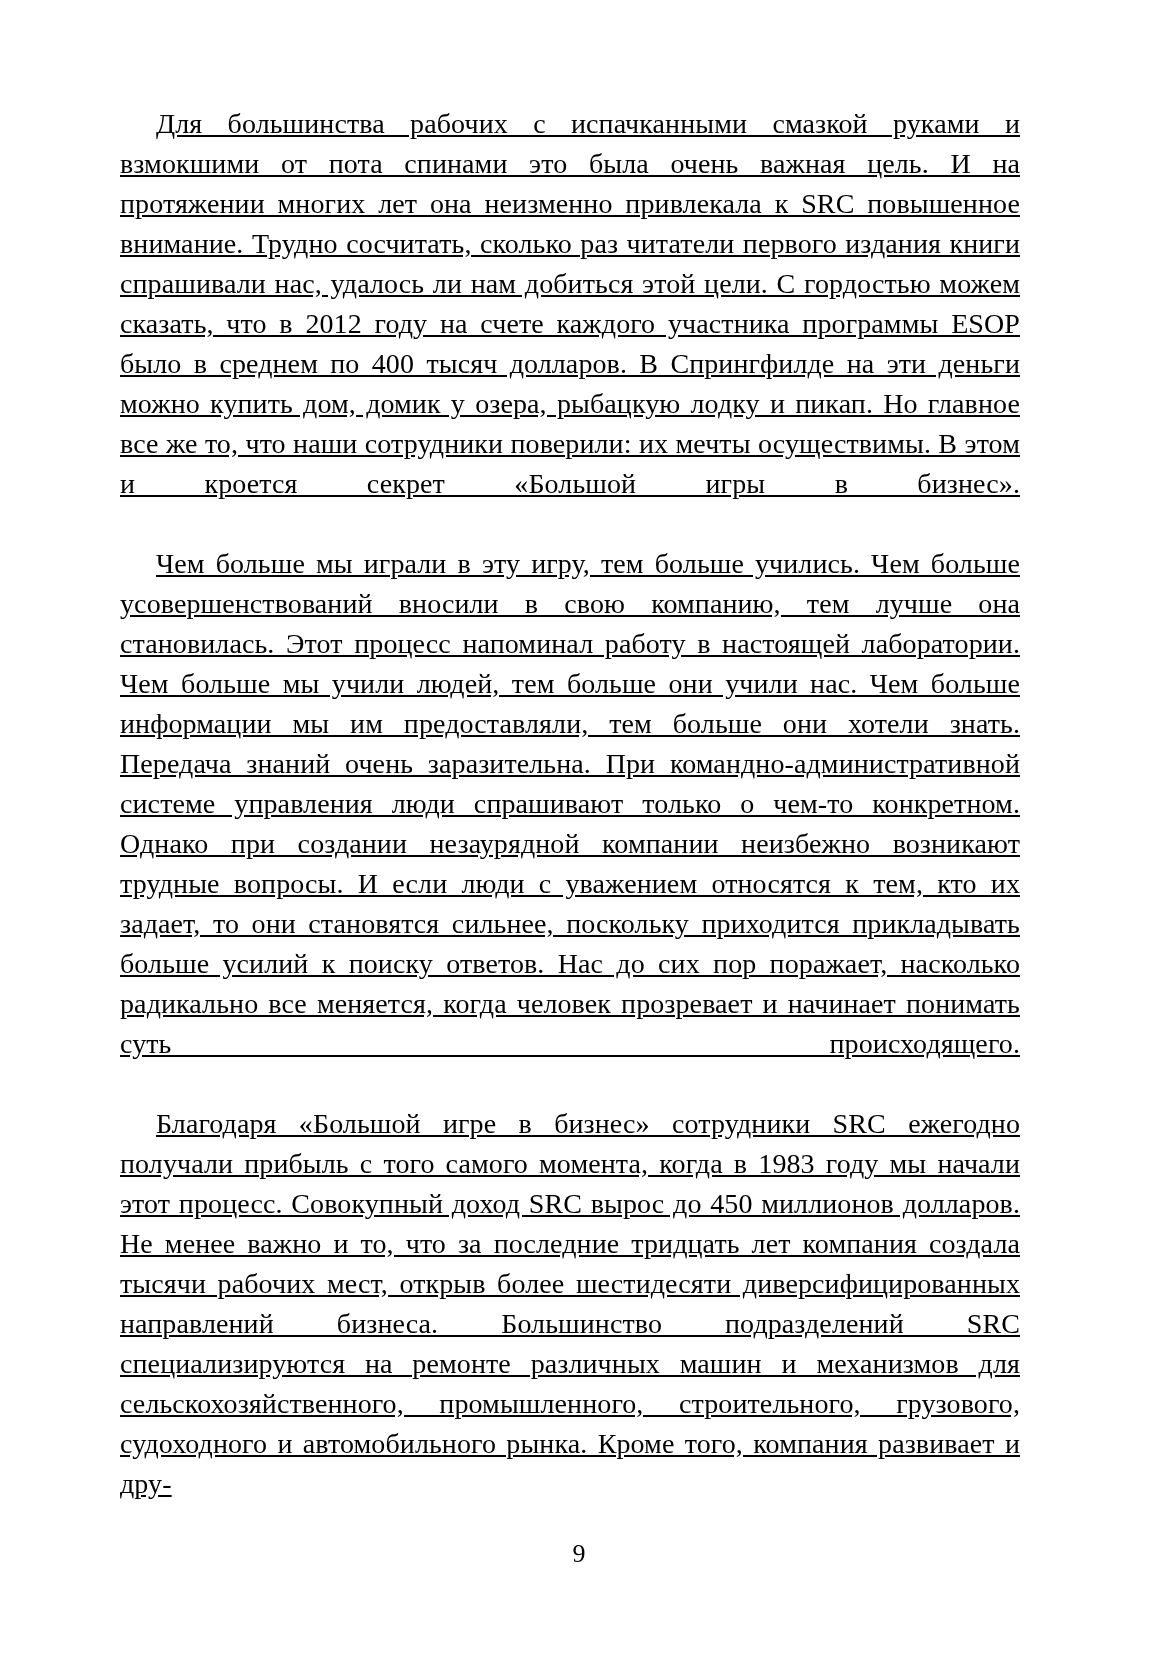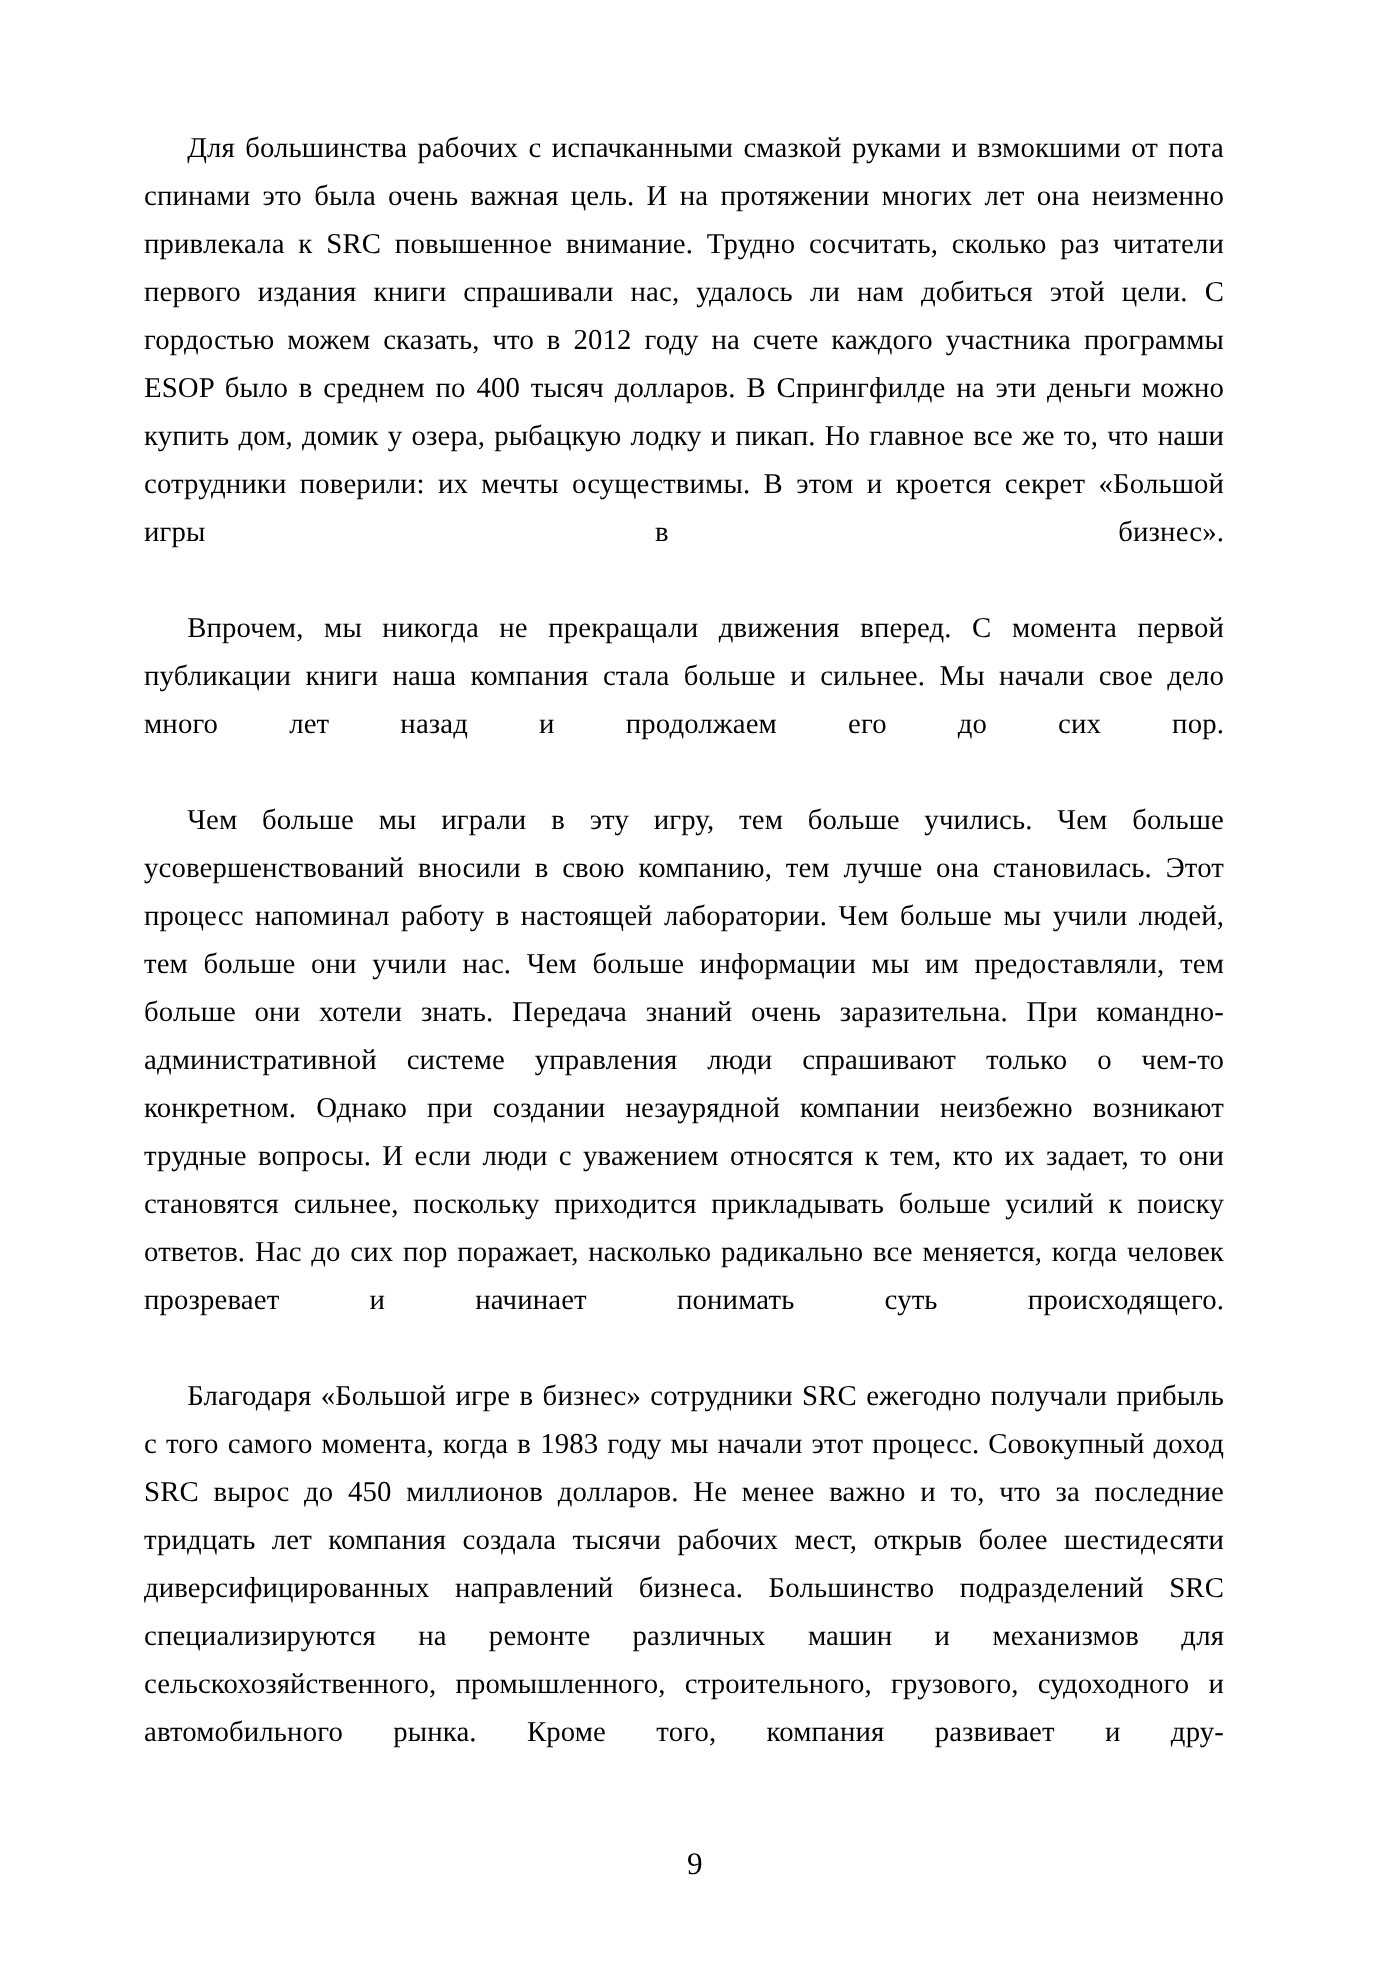--- a/index.html
+++ b/index.html
@@ -33,25 +33,26 @@
     top: 104px;
     width: 900px;
   }
 
   .para {
     margin: 0;
     padding: 0;
     text-align: justify;
     text-justify: inter-word;
     text-indent: 36px;
-    font-size: 24px;
+    font-size: 28px;
     line-height: 40px;
     letter-spacing: 0.1px;
     word-spacing: 0.2px;
     hyphens: manual;
+    text-decoration: underline;
     -webkit-hyphens: manual;
   }
 
   .para + .para {
     margin-top: 0;
   }
 
   
   .para::after {
     content: "";
@@ -71,20 +72,19 @@
     color: #000000;
   }
 </style>
 </head>
 <body>
 
 <div class="page">
 
   <div class="text-block">
     <p class="para">Для большинства рабочих с испачканными смазкой руками и взмокшими от пота спинами это была очень важная цель. И на протяжении многих лет она неизменно привлекала к SRC повышенное внимание. Трудно сосчитать, сколько раз читатели первого издания книги спрашивали нас, удалось ли нам добиться этой цели. С гордостью можем сказать, что в 2012 году на счете каждого участника программы ESOP было в среднем по 400 тысяч долларов. В Спрингфилде на эти деньги можно купить дом, домик у озера, рыбацкую лодку и пикап. Но главное все же то, что наши сотрудники поверили: их мечты осуществимы. В этом и кроется секрет «Большой игры в бизнес».</p>
-    <p class="para">Впрочем, мы никогда не прекращали движения вперед. С момента первой публикации книги наша компания стала больше и сильнее. Мы начали свое дело много лет назад и продолжаем его до сих пор.</p>
     <p class="para">Чем больше мы играли в эту игру, тем больше учились. Чем больше усовершенствований вносили в свою компанию, тем лучше она становилась. Этот процесс напоминал работу в настоящей лаборатории. Чем больше мы учили людей, тем больше они учили нас. Чем больше информации мы им предоставляли, тем больше они хотели знать. Передача знаний очень заразительна. При командно-административной системе управления люди спрашивают только о чем-то конкретном. Однако при создании незаурядной компании неизбежно возникают трудные вопросы. И если люди с уважением относятся к тем, кто их задает, то они становятся сильнее, поскольку приходится прикладывать больше усилий к поиску ответов. Нас до сих пор поражает, насколько радикально все меняется, когда человек прозревает и начинает понимать суть происходящего.</p>
     <p class="para">Благодаря «Большой игре в бизнес» сотрудники SRC ежегодно получали прибыль с того самого момента, когда в 1983 году мы начали этот процесс. Совокупный доход SRC вырос до 450 миллионов долларов. Не менее важно и то, что за последние тридцать лет компания создала тысячи рабочих мест, открыв более шестидесяти диверсифицированных направлений бизнеса. Большинство подразделений SRC специализируются на ремонте различных машин и механизмов для сельскохозяйственного, промышленного, строительного, грузового, судоходного и автомобильного рынка. Кроме того, компания развивает и дру-</p>
   </div>
 
   <div class="page-number">9</div>
 
 </div>
 
 </body></html>

